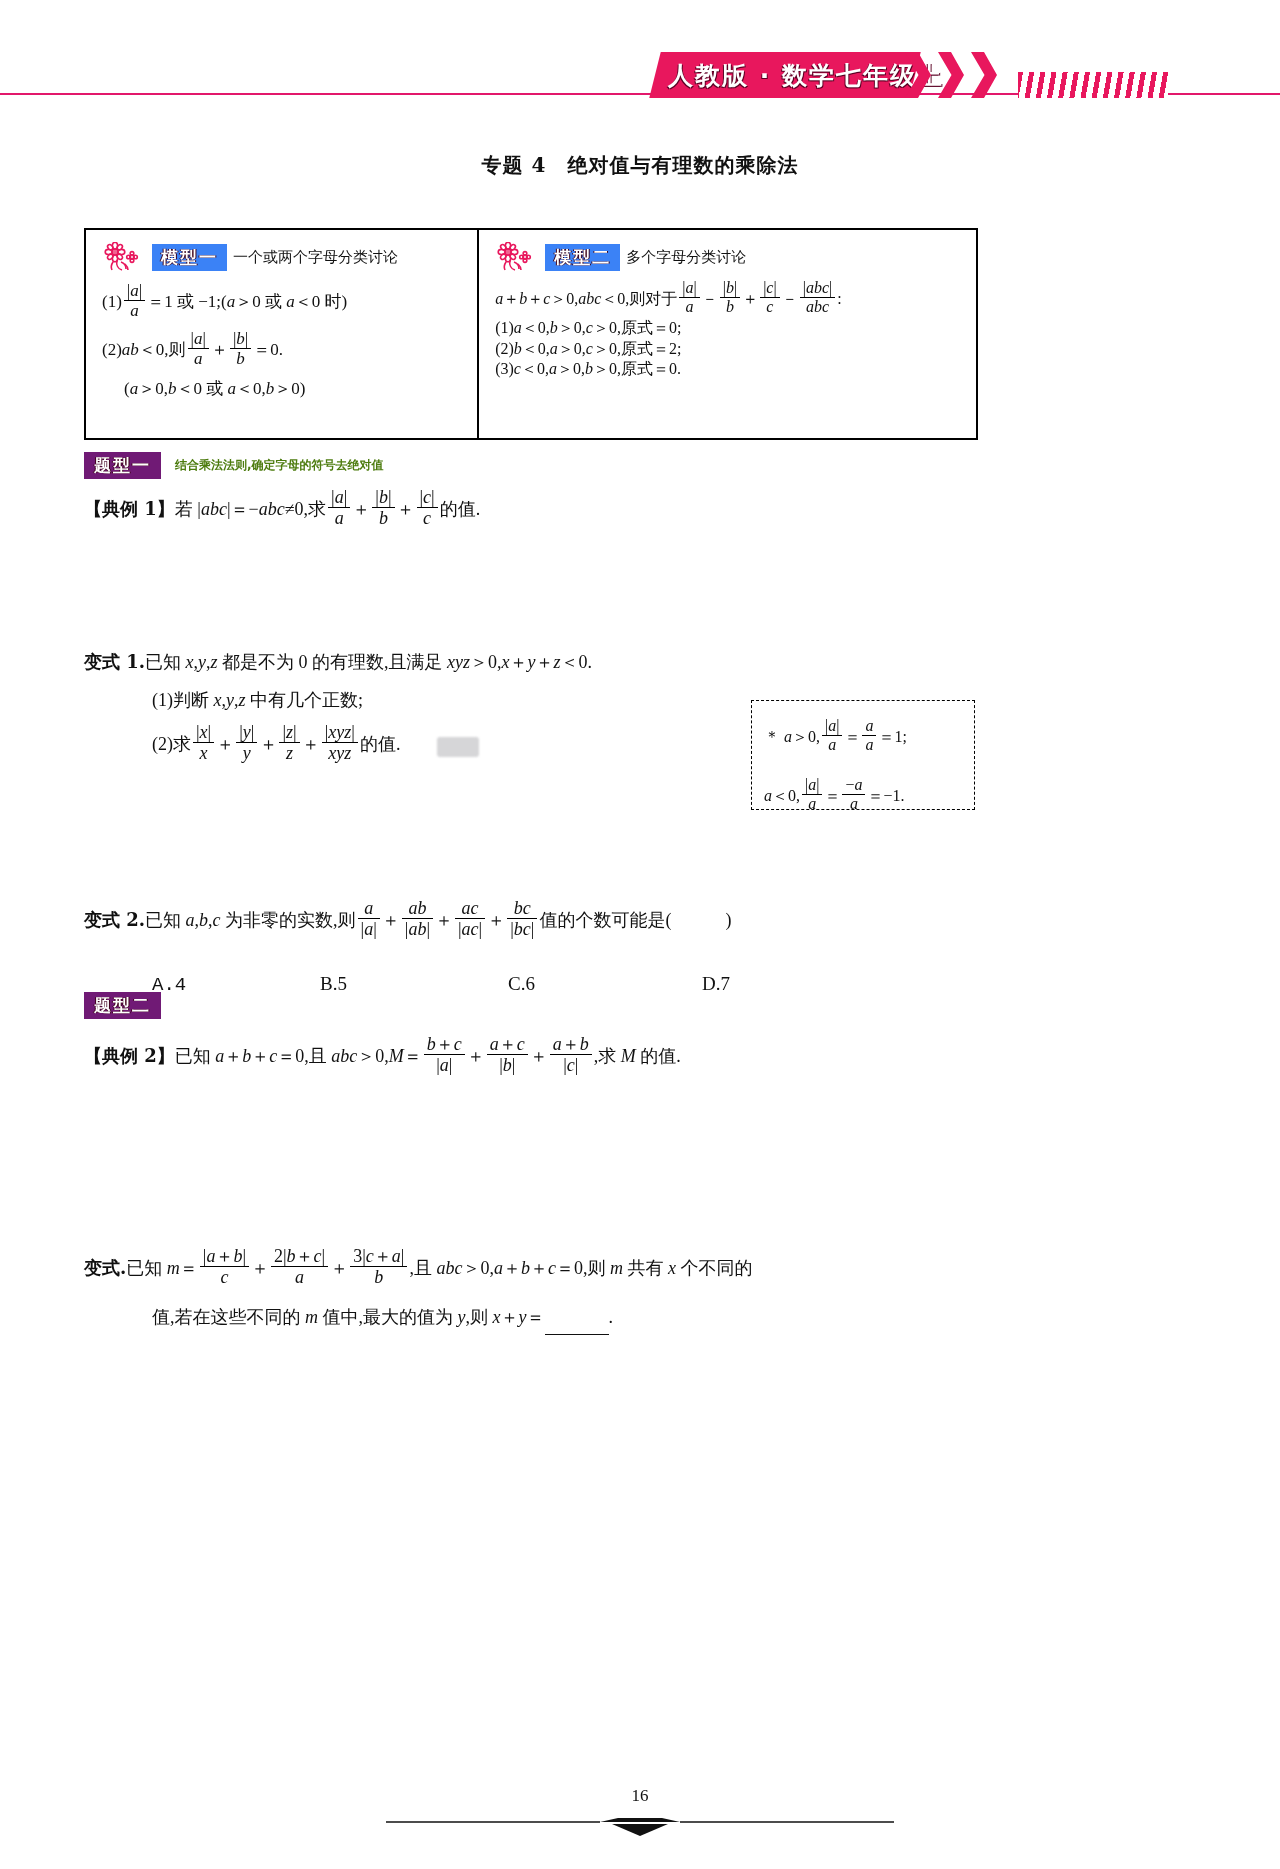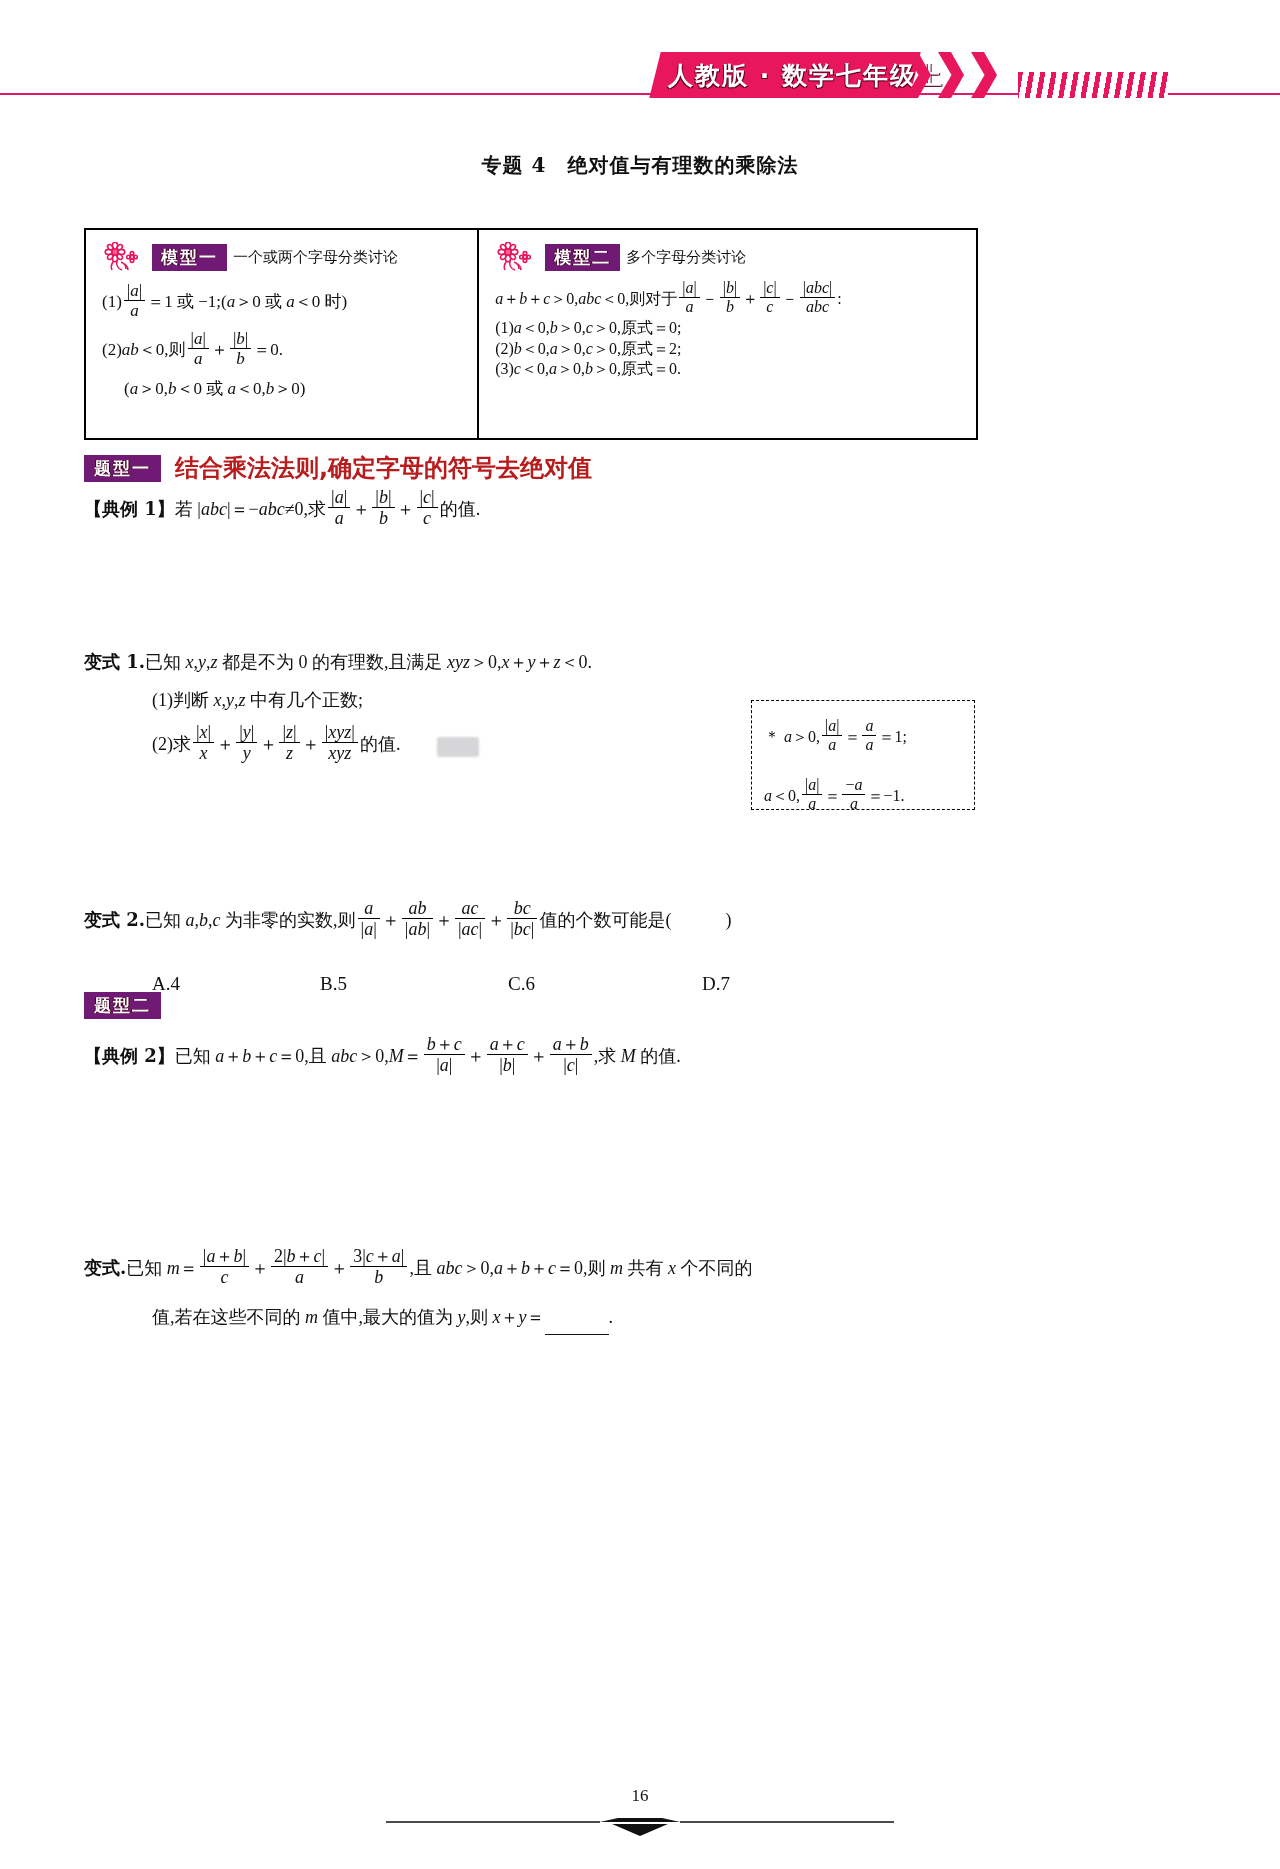--- a/index.html
+++ b/index.html
@@ -41,21 +41,21 @@
   .models{
     position:absolute;left:84px;top:228px;width:894px;height:212px;
     border:2px solid #000;display:flex;box-sizing:border-box;
   }
   .model{box-sizing:border-box;padding:12px 14px 0 16px;position:relative;}
   .model.m1{width:394px;border-right:2px solid #000;}
   .model.m2{width:498px;}
   .model-head{display:flex;align-items:center;gap:6px;height:30px;}
   .flower{width:44px;height:30px;flex:none;position:relative;}
   .badge{
-    background:#701a75;color:#fff;font-weight:bold;
+    background:#3b82f6;color:#fff;font-weight:bold;
     font-family:"DejaVu Sans","Liberation Sans",sans-serif;
     font-size:17px;padding:2px 9px;letter-spacing:2px;white-space:nowrap;
     text-shadow:1px 0 0 #3d0018,-1px 0 0 #3d0018;
   }
   .model-sub{font-size:15px;font-family:"DejaVu Serif",serif;white-space:nowrap;}
   .mline{font-size:17px;margin-top:9px;line-height:1.05;white-space:nowrap;}
   .m2 .mline{font-size:16px;margin-top:7px;}
   .m2 .mline.tight{margin-top:4px;}
 
   
@@ -67,42 +67,42 @@
 
   
   .tihead{position:absolute;display:flex;align-items:center;gap:14px;}
   .tihead .tbadge{
     background:#701a75;color:#fff;font-weight:bold;font-size:17px;
     font-family:"DejaVu Sans","Liberation Sans",sans-serif;
     padding:2px 10px;letter-spacing:2px;
     text-shadow:1px 0 0 #3d0018,-1px 0 0 #3d0018;
   }
   .tihead .ttext{
-    color:#b91c1c;font-weight:bold;font-size:24px;
+    color:#4d7c0f;font-weight:bold;font-size:12px;
     font-family:"DejaVu Sans","Liberation Sans",sans-serif;
     white-space:nowrap;
   }
 
   
   .blk{position:absolute;font-size:18px;line-height:1.9;white-space:nowrap;}
   .bold{font-weight:bold;font-family:"DejaVu Serif","Liberation Serif",serif;}
 
   
   .hint{
     position:absolute;left:751px;top:700px;width:224px;height:110px;
     border:1.6px dashed #000;box-sizing:border-box;
     padding:10px 12px;font-size:16px;line-height:1;
   }
   .hint .hl{margin-top:6px;white-space:nowrap;}
   .hint .hl2{margin-top:22px;white-space:nowrap;}
 
   
   .choices{position:absolute;left:152px;top:953px;width:700px;font-size:19px;}
   .choices span{display:inline-block;}
-  .ch1{width:168px;} .ch2{width:188px;margin-top:20px;} .ch3{width:194px;}
+  .ch1{width:168px;font-family:Liberation Mono, monospace;} .ch2{width:188px;margin-top:20px;} .ch3{width:194px;}
 
   
   .footer{position:absolute;left:0;top:1786px;width:1280px;text-align:center;}
   .pgnum{font-size:17px;color:#111;}
   .frule{position:absolute;left:0;top:1816px;width:1280px;height:18px;}
   .frule svg{display:block;}
   .smudge{
     position:absolute;left:437px;top:737px;width:42px;height:20px;
     background:rgba(120,120,125,.30);filter:blur(1.2px);border-radius:3px;
   }

